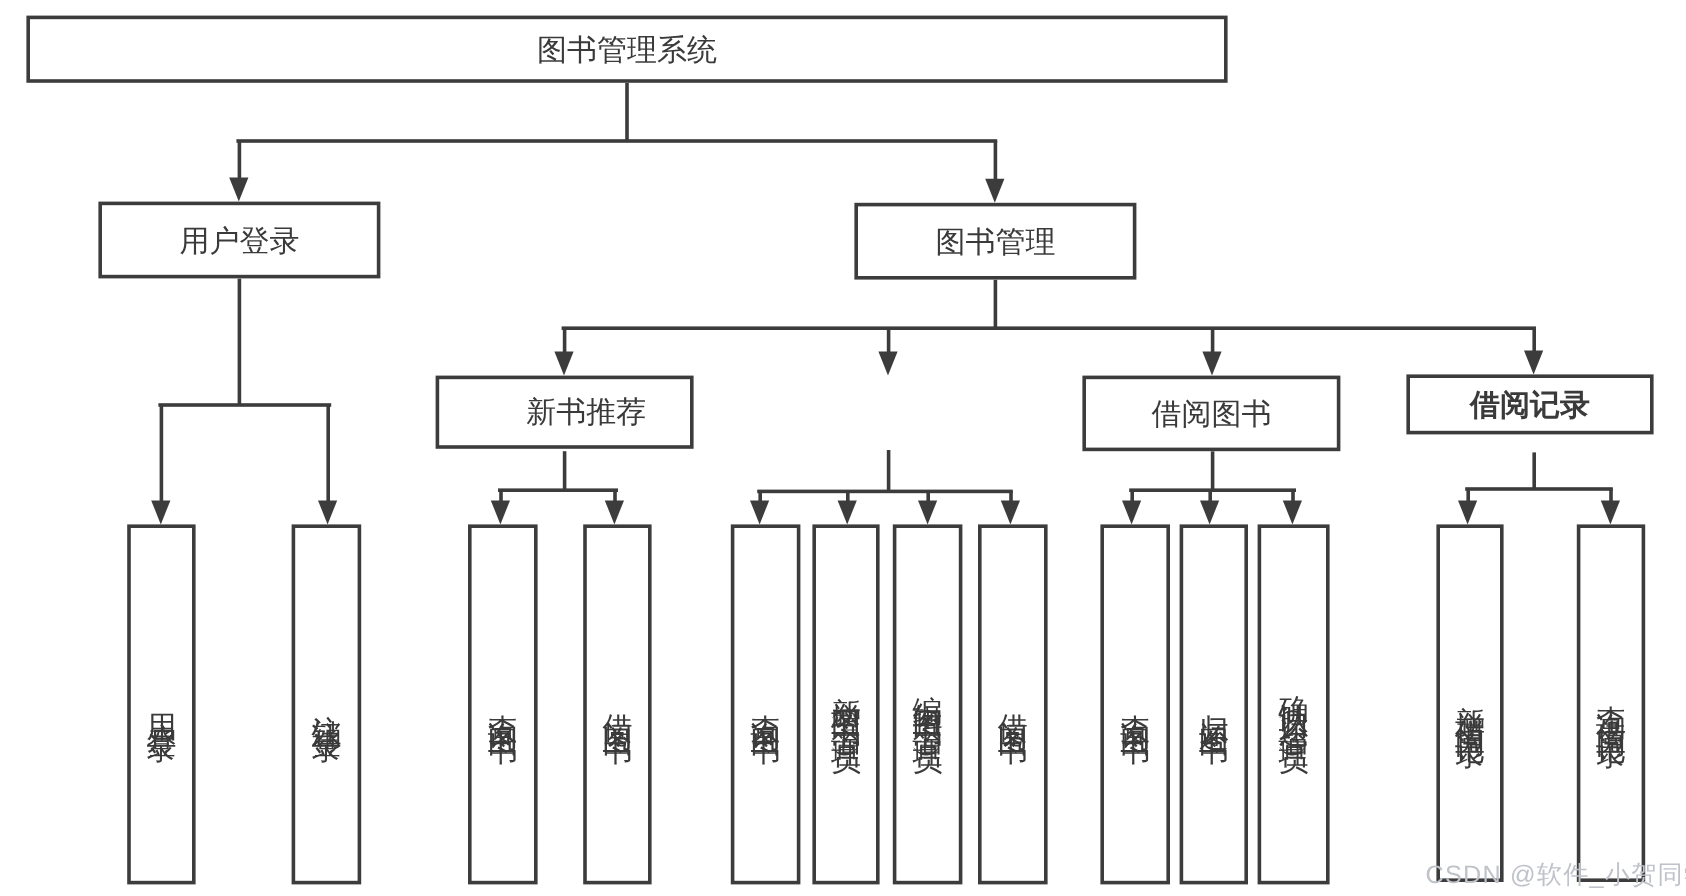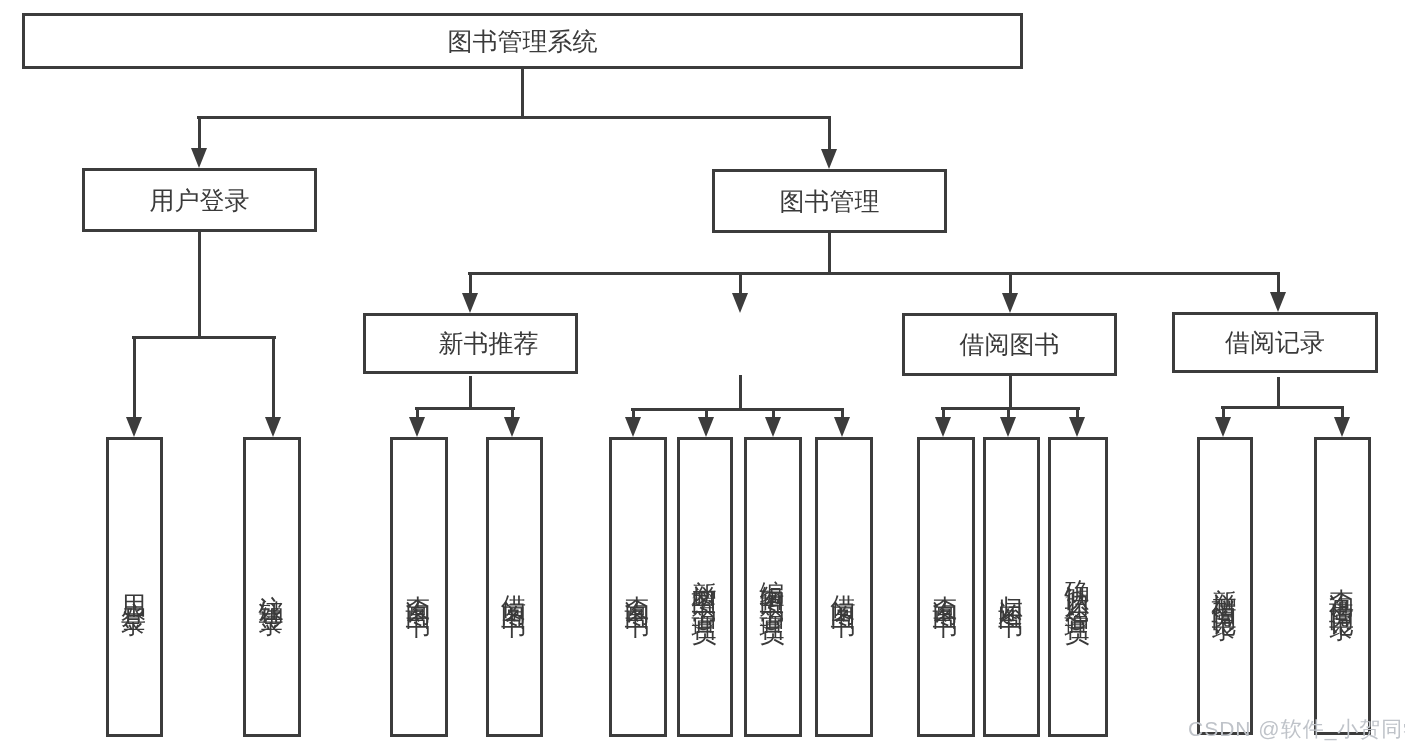--- a/index.html
+++ b/index.html
@@ -128,21 +128,21 @@
   <div class="box" style="left:712px; top:169px; width:235px; height:64px;text-align:right;">
     <span>图书管理</span>
   </div>
 
   <div class="box" style="left:363px; top:313px; width:215px; height:61px;padding-left:36px;">
     <span>新书推荐</span>
   </div>
   <div class="box" style="left:902px; top:313px; width:215px; height:63px;">
     <span>借阅图书</span>
   </div>
-  <div class="box" style="left:1172px; top:312px; width:206px; height:61px;">
+  <div class="box" style="left:1172px; top:312px; width:206px; height:50px;font-weight:bold;">
     <span>借阅记录</span>
   </div>
 
   <div class="box v" style="left:106px; top:437px; width:57px; height:300px;">
     <span>用户登录</span>
   </div>
   <div class="box v" style="left:243px; top:437px; width:58px; height:300px;">
     <span>注销登录</span>
   </div>
 

